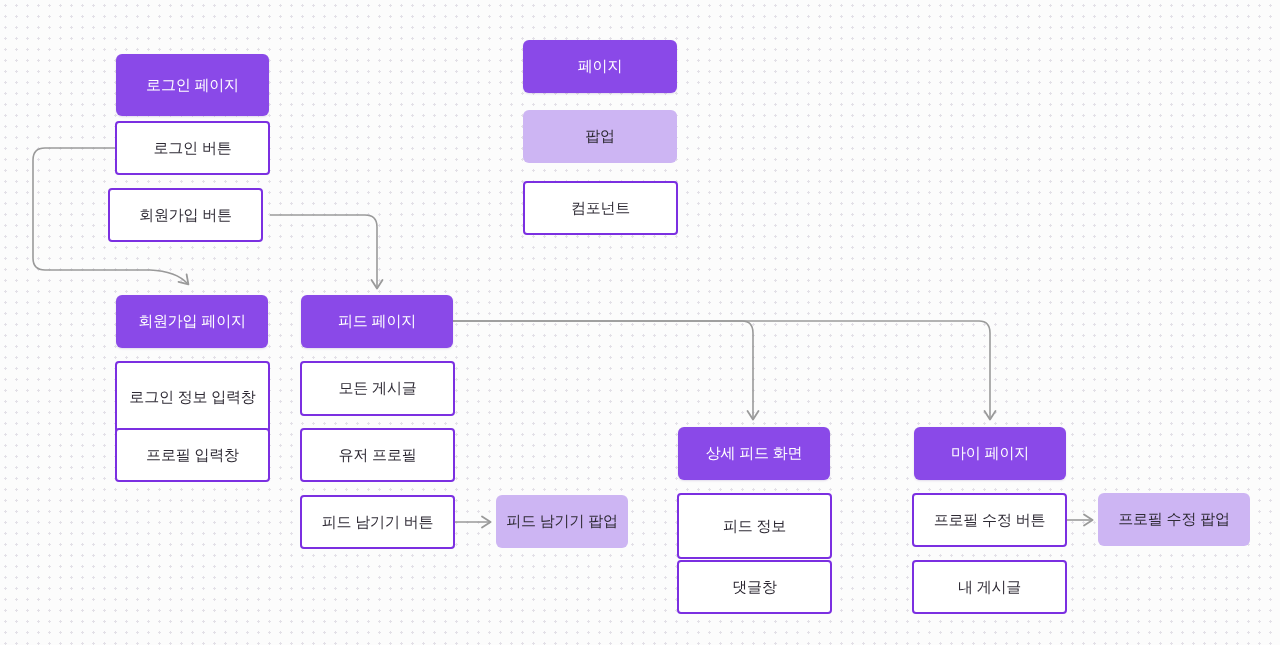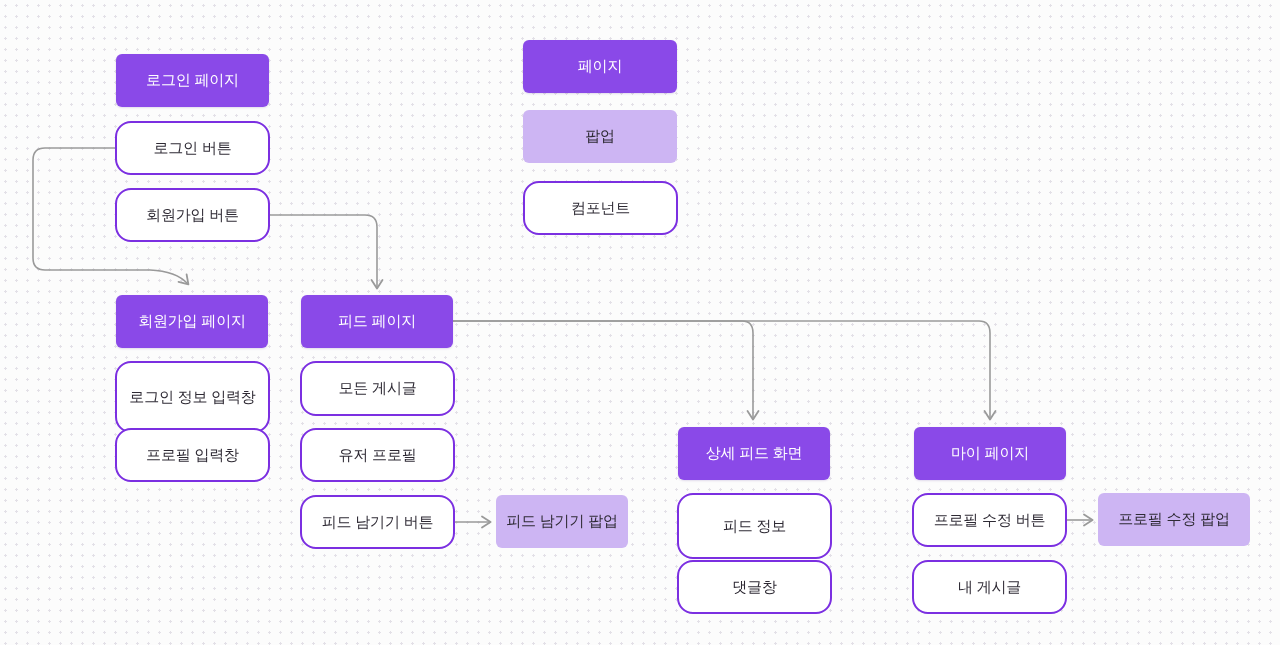--- a/index.html
+++ b/index.html
@@ -14,44 +14,44 @@
   svg.connectors{position:absolute;inset:0;pointer-events:none;}
   svg.connectors path.line{fill:none;stroke:var(--connector,#9a9a9a);stroke-width:1.6px;}
   #arrowhead path{fill:none;stroke:var(--connector,#9a9a9a);stroke-width:1.6px;stroke-linecap:round;stroke-linejoin:round;}
   .node{
     position:absolute;display:flex;align-items:center;justify-content:center;
     font-size:15px;font-weight:500;letter-spacing:-0.2px;text-align:center;
     box-sizing:border-box;border-radius:6px;cursor:default;white-space:nowrap;
   }
   .node.page{background:var(--page-fill,#8a49e8);color:var(--page-text,#ffffff);box-shadow:0 1px 2px rgba(80,40,150,0.15);}
   .node.popup{background:var(--popup-fill,#cdb5f3);color:var(--text-dark,#2e2a34);text-align:right;}
-  .node.component{background:var(--component-fill,#ffffff);border:2.5px solid var(--component-border,#7b2fe1);color:var(--text-dark,#2e2a34);border-radius:16px;}
+  .node.component{background:var(--component-fill,#ffffff);border:2.5px solid var(--component-border,#7b2fe1);color:var(--text-dark,#2e2a34);border-radius:4px;}
 </style>
 </head>
 <body>
 
 <div class="canvas">
 
   <svg class="connectors" width="1280" height="645" viewBox="0 0 1280 645">
     <defs>
       <marker id="arrowhead" markerWidth="18" markerHeight="16" viewBox="-10 -7 14 14" refX="-0.5" refY="0" orient="auto" markerUnits="userSpaceOnUse">
         <path d="M -7.5 -4.8 L 0 0 L -7.5 4.8"></path>
       </marker>
     </defs>
     <path class="line" d="M 115 148 H 45 Q 33 148 33 160 V 258 Q 33 270 45 270 H 150 Q 176 271 188 284" marker-end="url(#arrowhead)"></path>
     <path class="line" d="M 270 215 H 365 Q 377 215 377 227 V 288" marker-end="url(#arrowhead)"></path>
     <path class="line" d="M 453 321 H 742 Q 753 321 753 333 V 419" marker-end="url(#arrowhead)"></path>
     <path class="line" d="M 453 321 H 979 Q 990 321 990 333 V 419" marker-end="url(#arrowhead)"></path>
     <path class="line" d="M 455 522 H 490" marker-end="url(#arrowhead)"></path>
     <path class="line" d="M 1067 520 H 1092" marker-end="url(#arrowhead)"></path>
   </svg>
 
-  <div class="node page" style="left:116px;top:54px;width:153px;height:53px">로그인 페이지</div>
+  <div class="node page" style="left:116px;top:54px;width:153px;height:62px">로그인 페이지</div>
   <div class="node component" style="left:115px;top:121px;width:155px;height:54px">로그인 버튼</div>
-  <div class="node component" style="left:115px;top:188px;width:155px;height:54px">회원가입 버튼</div>
+  <div class="node component" style="left:108px;top:188px;width:155px;height:54px">회원가입 버튼</div>
 
   <div class="node page" style="left:523px;top:40px;width:154px;height:53px">페이지</div>
   <div class="node popup" style="left:523px;top:110px;width:154px;height:53px">팝업</div>
   <div class="node component" style="left:523px;top:181px;width:155px;height:54px">컴포넌트</div>
 
   <div class="node page" style="left:116px;top:295px;width:152px;height:53px">회원가입 페이지</div>
   <div class="node component" style="left:115px;top:361px;width:155px;height:72px">로그인 정보 입력창</div>
   <div class="node component" style="left:115px;top:428px;width:155px;height:54px">프로필 입력창</div>
 
   <div class="node page" style="left:301px;top:295px;width:152px;height:53px">피드 페이지</div>

